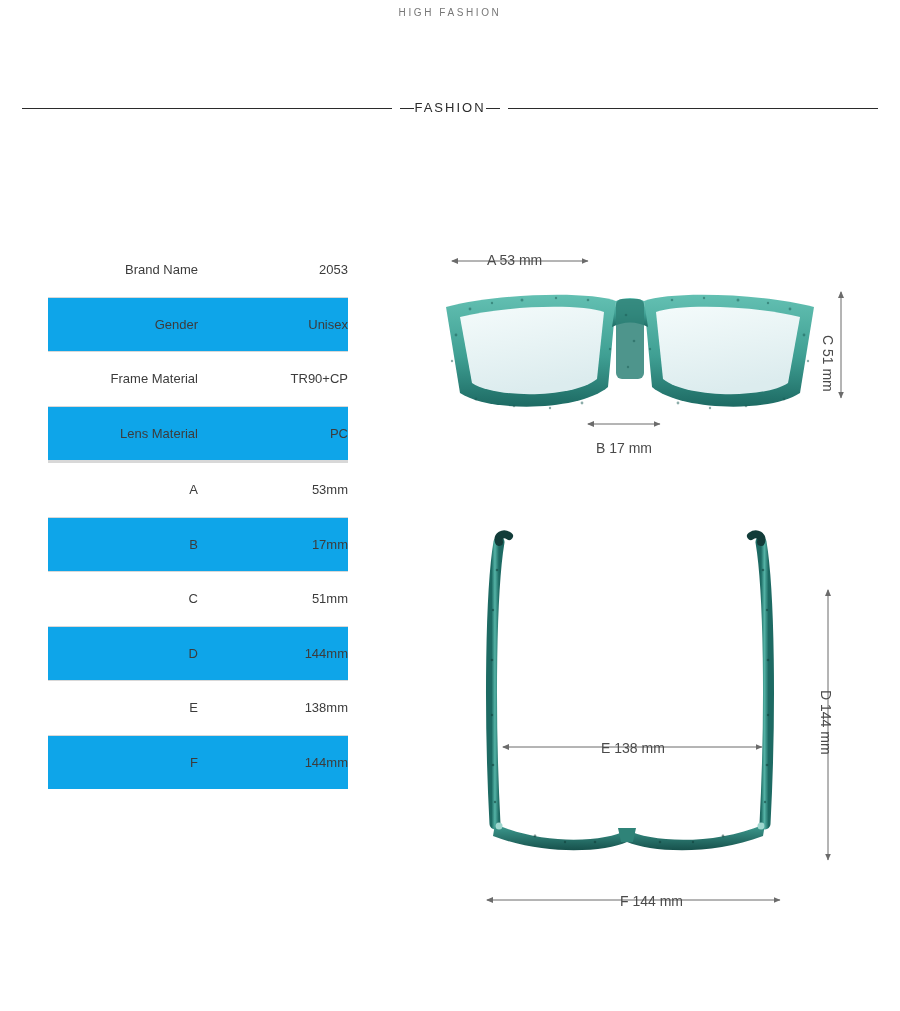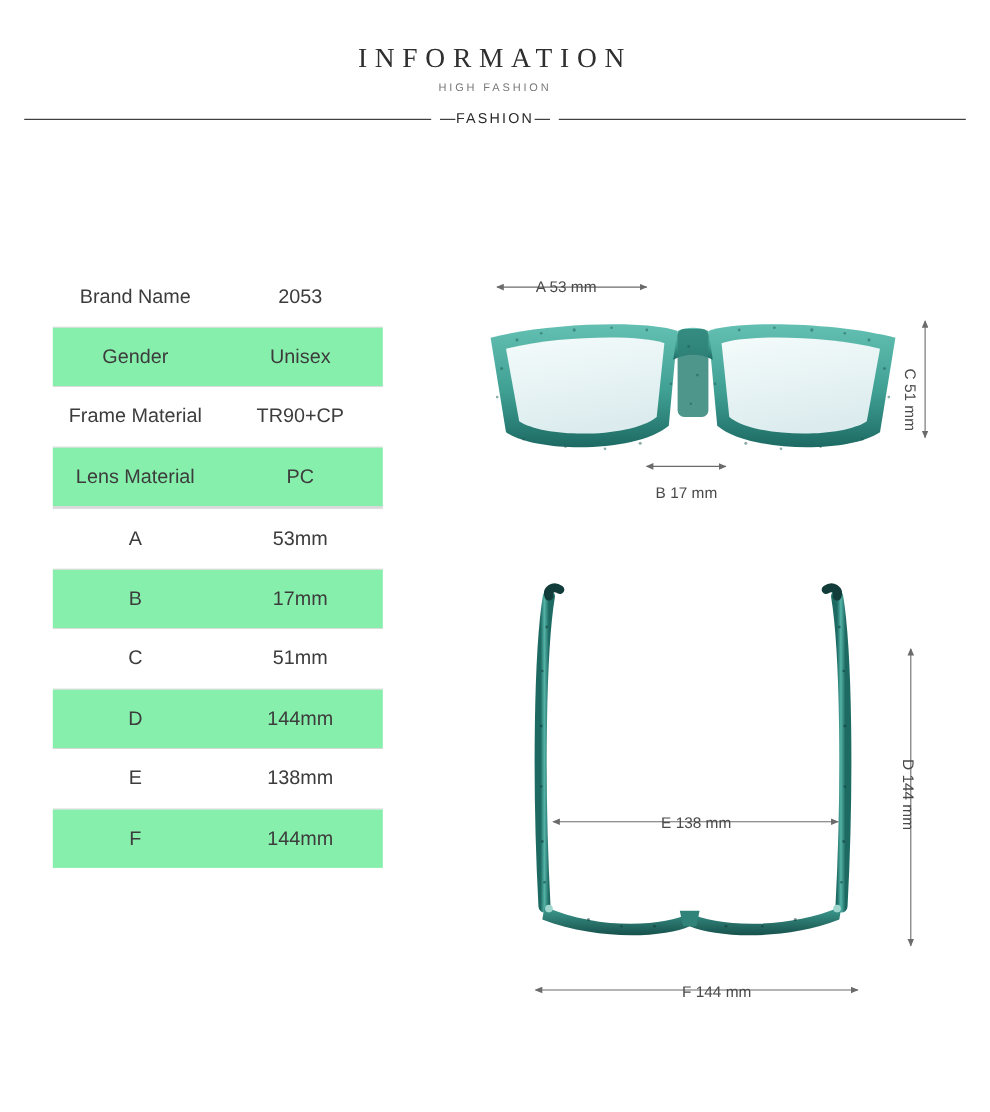--- a/index.html
+++ b/index.html
@@ -75,26 +75,26 @@
     left: 48px;
     top: 243px;
     width: 300px;
     border-collapse: collapse;
   }
   .spec-row {
     display: flex;
     height: 53.5px;
     align-items: center;
   }
-  .spec-row.alt { background: #86efac; }
+  .spec-row.alt { background: #0ea5e9; }
   .spec-row.plain { background: #ffffff; }
   .spec-key, .spec-val {
-    font-size: 18px;
+    font-size: 13px;
     color: #3c3c3c;
-    text-align: center;
+    text-align: right;
   }
   .spec-key { width: 150px; }
   .spec-val { width: 150px; }
   .spec-sep {
     height: 1px;
     background: #d8d8d8;
     width: 300px;
   }
 
   
@@ -123,21 +123,20 @@
   }
 
   
   .front-view { left: 430px; top: 275px; }
   .top-view   { left: 455px; top: 530px; }
 </style>
 </head>
 <body>
 
 <div class="header">
-  <div class="header-title">INFORMATION</div>
   <div class="header-sub">HIGH FASHION</div>
 </div>
 
 <div class="rule-wrap">
   <div class="rule-line rule-left"></div>
   <div class="rule-dash-l"></div>
   <div class="rule-label">FASHION</div>
   <div class="rule-dash-r"></div>
   <div class="rule-line rule-right"></div>
 </div>

